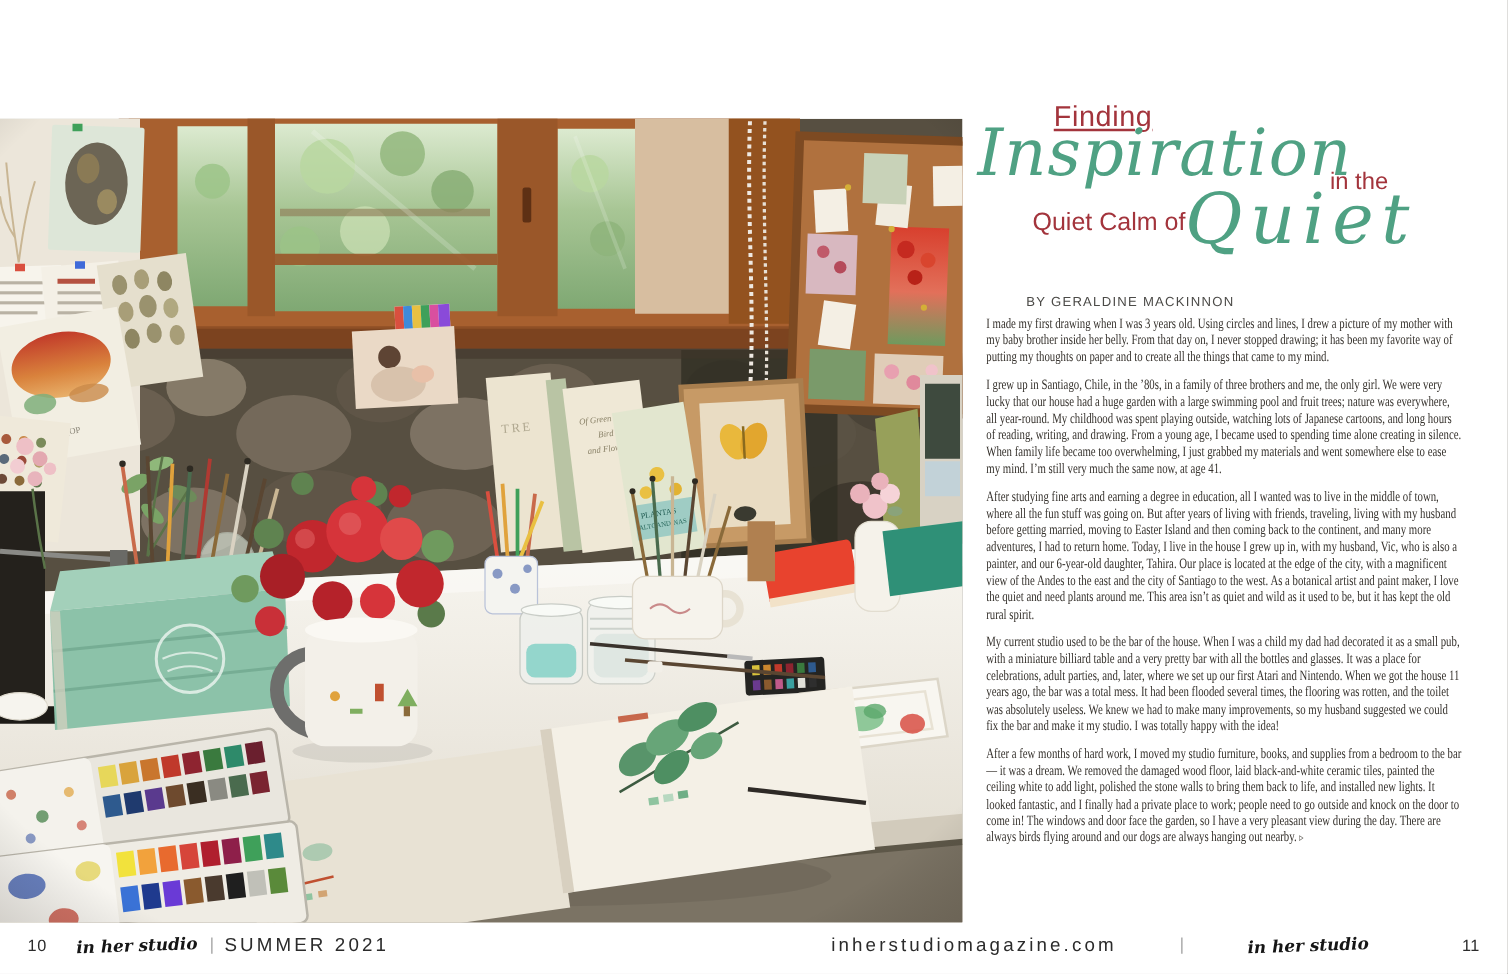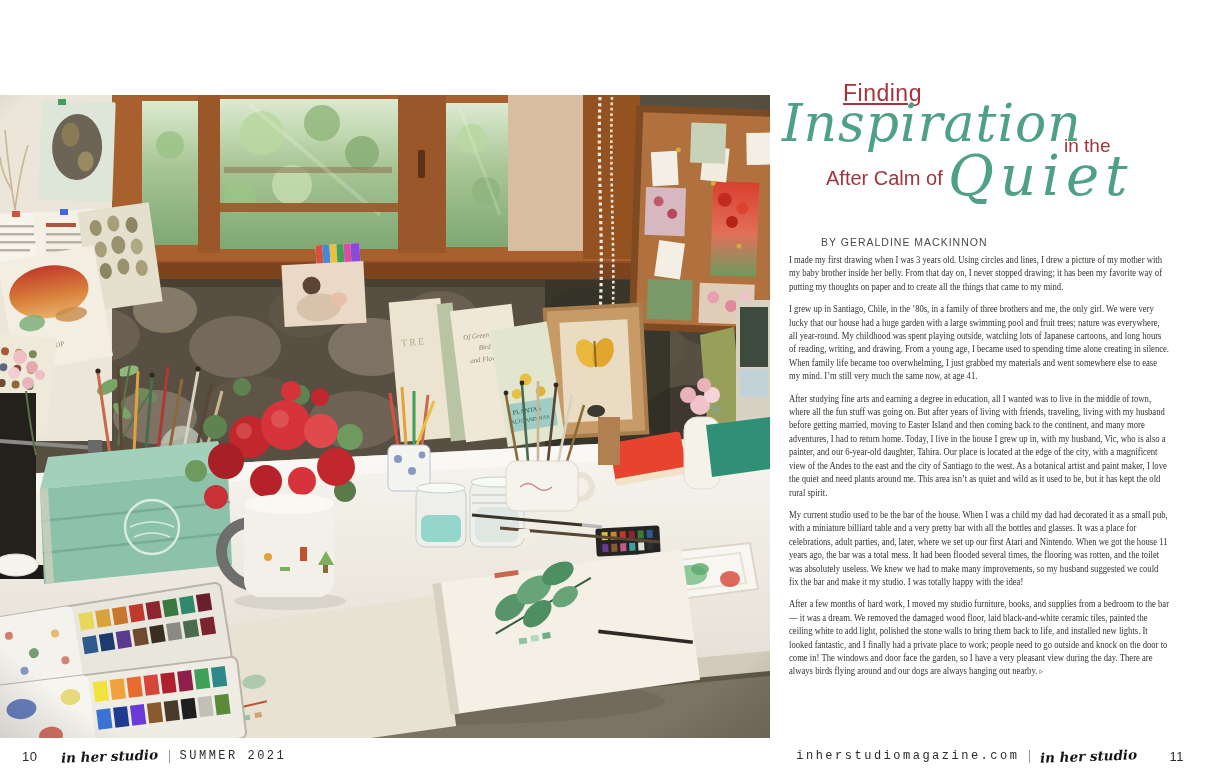--- a/index.html
+++ b/index.html
@@ -27,26 +27,26 @@
   .body-copy { position:absolute; left:789px; top:253px; width:502px;
                transform:scaleX(0.758); transform-origin:left top;
                font-family:"Liberation Serif", serif; font-size:11.4px; line-height:13.4px;
                color:#35312c; text-align:left; }
   .body-copy p { margin:0 0 9px 0; }
   .end-mark { font-size:9px; color:#55514a; }
 
   
   .footer { position:absolute; top:748px; display:flex; align-items:center; color:#2b2b2b; }
   .footer-left  { left:22px; }
-  .footer-right { right:22px; }
+  .footer-right { right:22px;gap:42px; }
   .page-num { font-size:13px; letter-spacing:.5px;text-align:center; }
   .logo-script { font-family:"DejaVu Serif", serif; font-style:italic; font-weight:bold;
                  font-size:13.5px; color:#151515; transform:rotate(-2deg); }
   .footer-divider { width:1px; height:13px; background:#9a9a9a; margin:0 10px; }
-  .issue-label, .site-label { font-family:Liberation Mono, monospace; font-size:12px;
+  .issue-label, .site-label { font-family:Liberation Sans, sans-serif; font-size:15px;
                  letter-spacing:2.5px; }
   .footer-left .logo-script { margin-left:24px; }
   .footer-right .page-num { margin-left:32px; }
 
   :root { --red:#a3343c; --green:#4fa183; }
 </style>
 </head>
 <body>
 
 <div class="spread">
@@ -532,21 +532,21 @@
       </g>
 
       <rect x="0" y="0" width="770" height="643" fill="url(#vignette)"></rect>
     </svg>
   </figure>
 
   <header>
     <div class="t-finding">Finding</div>
     <div class="t-script t-inspiration">Inspiration</div>
     <div class="t-inthe">in the</div>
-    <div class="t-quiet">After Calm of</div>
+    <div class="t-quiet">Quiet Calm of</div>
     <div class="t-script t-nature">Quiet</div>
   </header>
 
   <div class="byline">BY GERALDINE MACKINNON</div>
 
   <div class="body-copy">
     <p>I made my first drawing when I was 3 years old. Using circles and lines, I drew a picture of my mother with my baby brother inside her belly. From that day on, I never stopped drawing; it has been my favorite way of putting my thoughts on paper and to create all the things that came to my mind.</p>
     <p>I grew up in Santiago, Chile, in the ’80s, in a family of three brothers and me, the only girl. We were very lucky that our house had a huge garden with a large swimming pool and fruit trees; nature was everywhere, all year-round. My childhood was spent playing outside, watching lots of Japanese cartoons, and long hours of reading, writing, and drawing. From a young age, I became used to spending time alone creating in silence. When family life became too overwhelming, I just grabbed my materials and went somewhere else to ease my mind. I’m still very much the same now, at age 41.</p>
     <p>After studying fine arts and earning a degree in education, all I wanted was to live in the middle of town, where all the fun stuff was going on. But after years of living with friends, traveling, living with my husband before getting married, moving to Easter Island and then coming back to the continent, and many more adventures, I had to return home. Today, I live in the house I grew up in, with my husband, Vic, who is also a painter, and our 6-year-old daughter, Tahira. Our place is located at the edge of the city, with a magnificent view of the Andes to the east and the city of Santiago to the west. As a botanical artist and paint maker, I love the quiet and need plants around me. This area isn’t as quiet and wild as it used to be, but it has kept the old rural spirit.</p>
     <p>My current studio used to be the bar of the house. When I was a child my dad had decorated it as a small pub, with a miniature billiard table and a very pretty bar with all the bottles and glasses. It was a place for celebrations, adult parties, and, later, where we set up our first Atari and Nintendo. When we got the house 11 years ago, the bar was a total mess. It had been flooded several times, the flooring was rotten, and the toilet was absolutely useless. We knew we had to make many improvements, so my husband suggested we could fix the bar and make it my studio. I was totally happy with the idea!</p>

